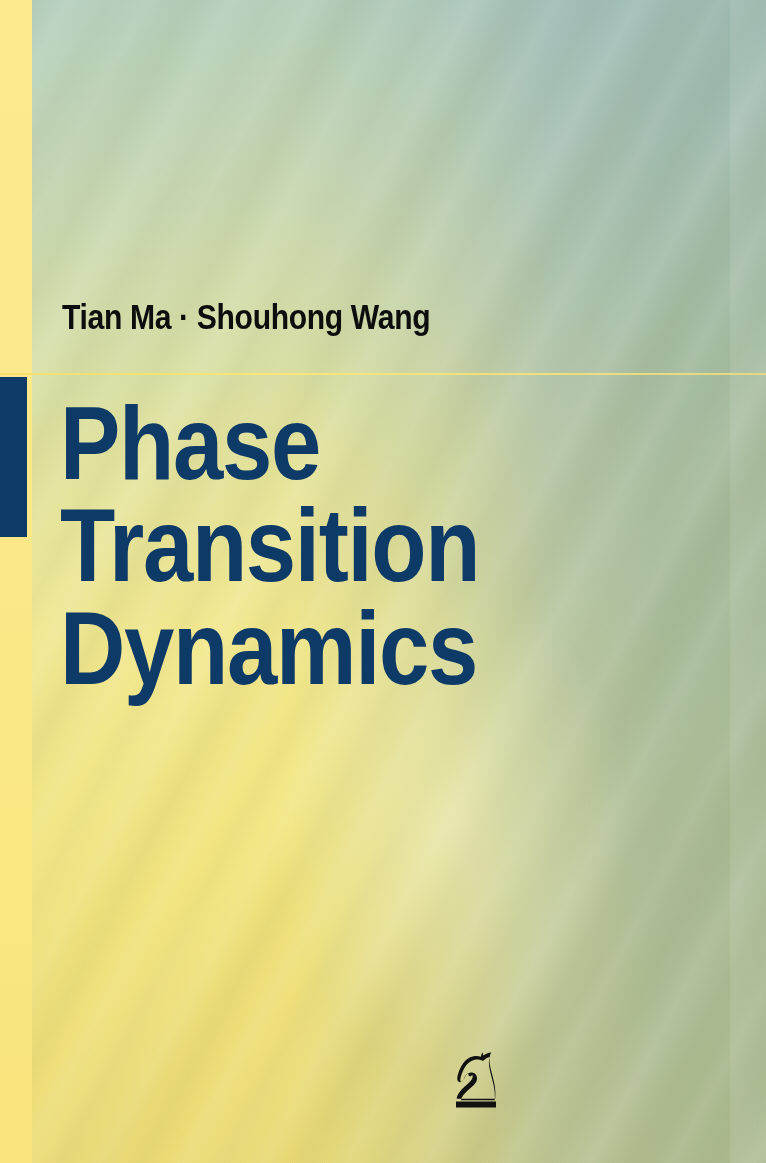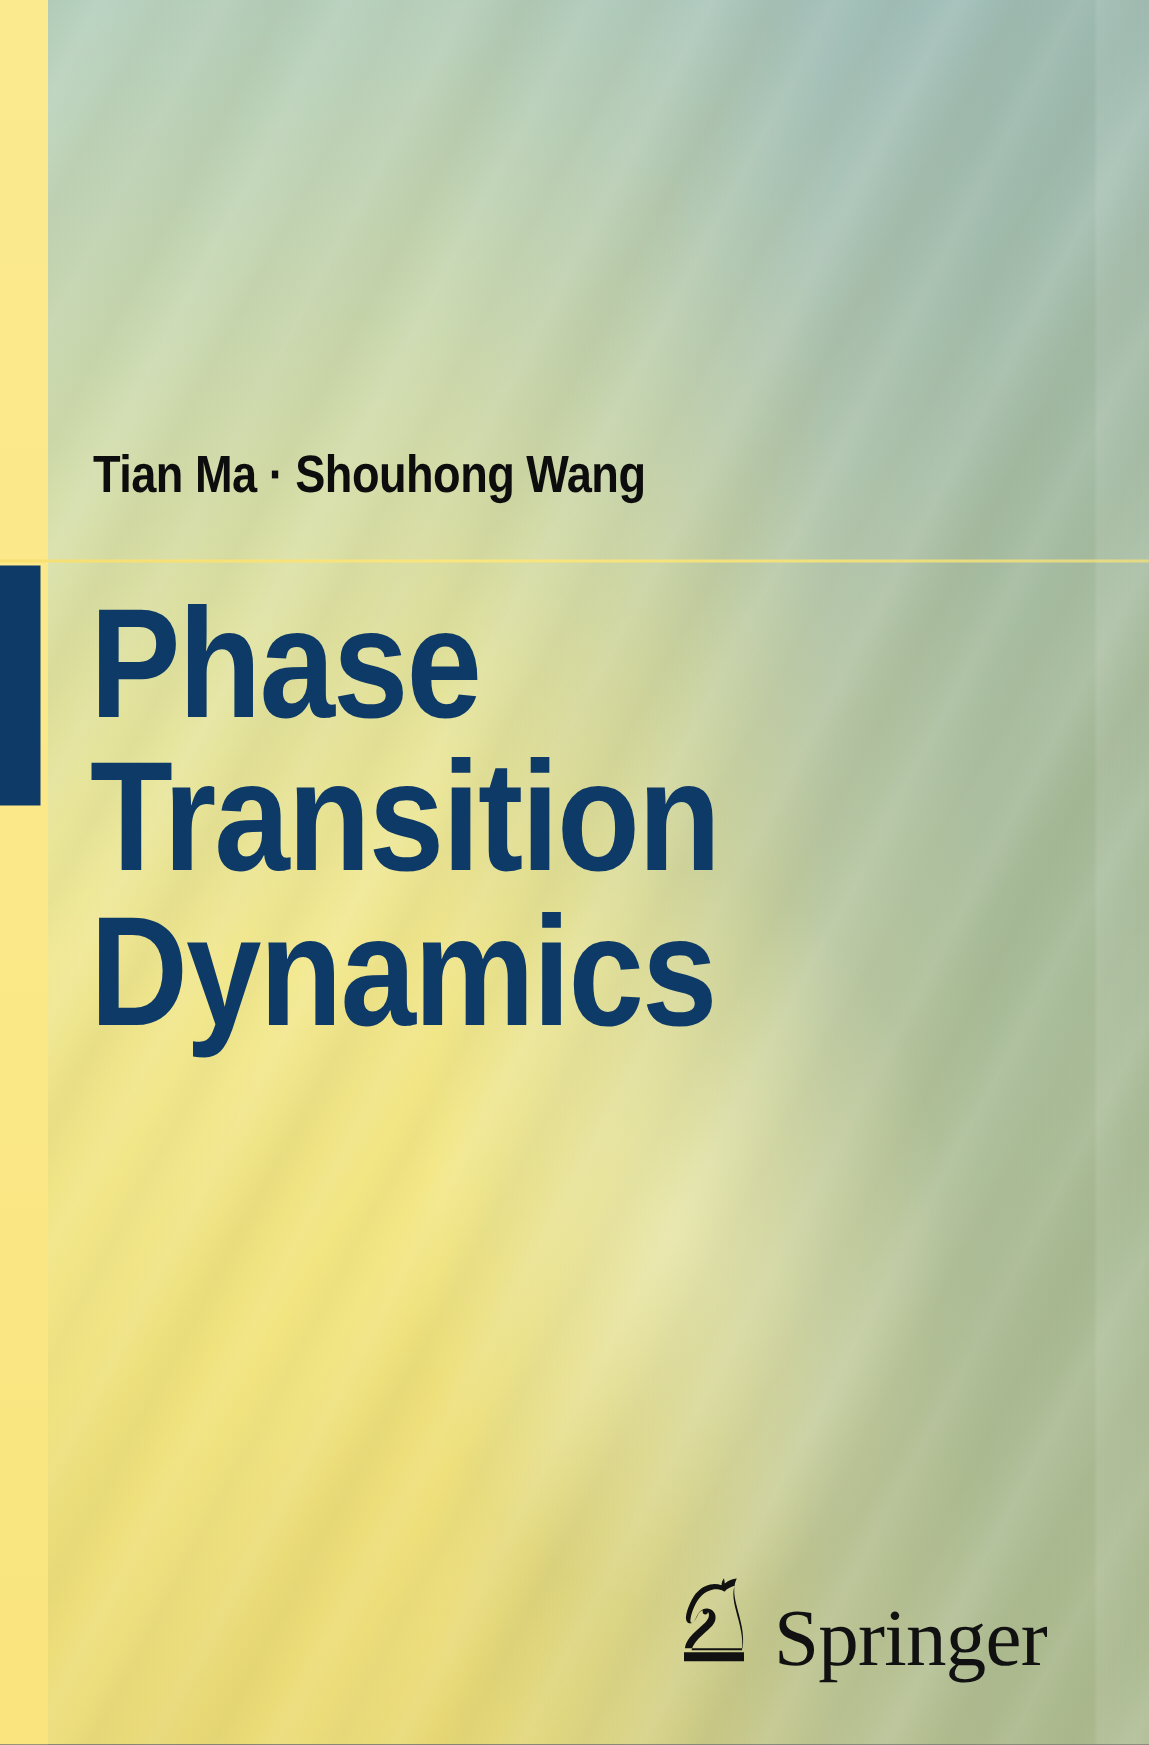--- a/index.html
+++ b/index.html
@@ -6,21 +6,21 @@
     margin: 0;
     padding: 0;
     background: #555;
   }
   #cover {
     position: relative;
     width: 766px;
     height: 1163px;
     overflow: hidden;
     font-family: "Liberation Sans", sans-serif;
-    background: #a3a3a3;
+    background: #f97316;
   }
 
   
   .bg-base {
     position: absolute;
     inset: 0;
     background:
       linear-gradient(160deg,
         #d9e9b6 0%,
         #dfe8ab 14%,
@@ -228,16 +228,15 @@
         2.4-3.1 5.7-5.6 8.7-8.4 1.5-1.4 3.0-2.9 3.9-4.8 0.8-1.8 0.9-3.9 0.1-5.7
         -0.8-1.7-2.4-2.9-4.2-3.2-2.1-0.4-4.2 0.4-5.7 1.8-1.4 1.4-2.2 3.2-2.9 4.9
         -0.4 1.0-1.0 2.0-1.8 2.5-0.4 0.3-1.0 0.3-1.3-0.1-0.4-0.5-0.4-1.3-0.3-2.0
         0.1-1.4 0.5-2.8 0.9-4.1 1.0-3.1 2.3-6.1 4.0-8.7 2.3-3.4 5.6-6.1 9.6-7.0
         2.6-0.6 5.4-0.2 7.7 1.0 0.7 0.4 1.5-0.2 1.4-1.0-0.1-1.6 0.2-3.2 0.9-4.6
         -0.4 0.3-0.8 0.5-1.2 0.8z
         M18.2 22.7c-1.0 0-1.8 0.8-1.8 1.8 0 1.0 0.8 1.8 1.8 1.8
         1.0 0 1.8-0.8 1.8-1.8 0-1.0-0.8-1.8-1.8-1.8z"></path>
       <rect x="4" y="51.5" width="40" height="6" fill="#111111"></rect>
     </svg>
-    <span class="springer-word">Springer</span>
   </div>
 
 </div>
 
 </body></html>

